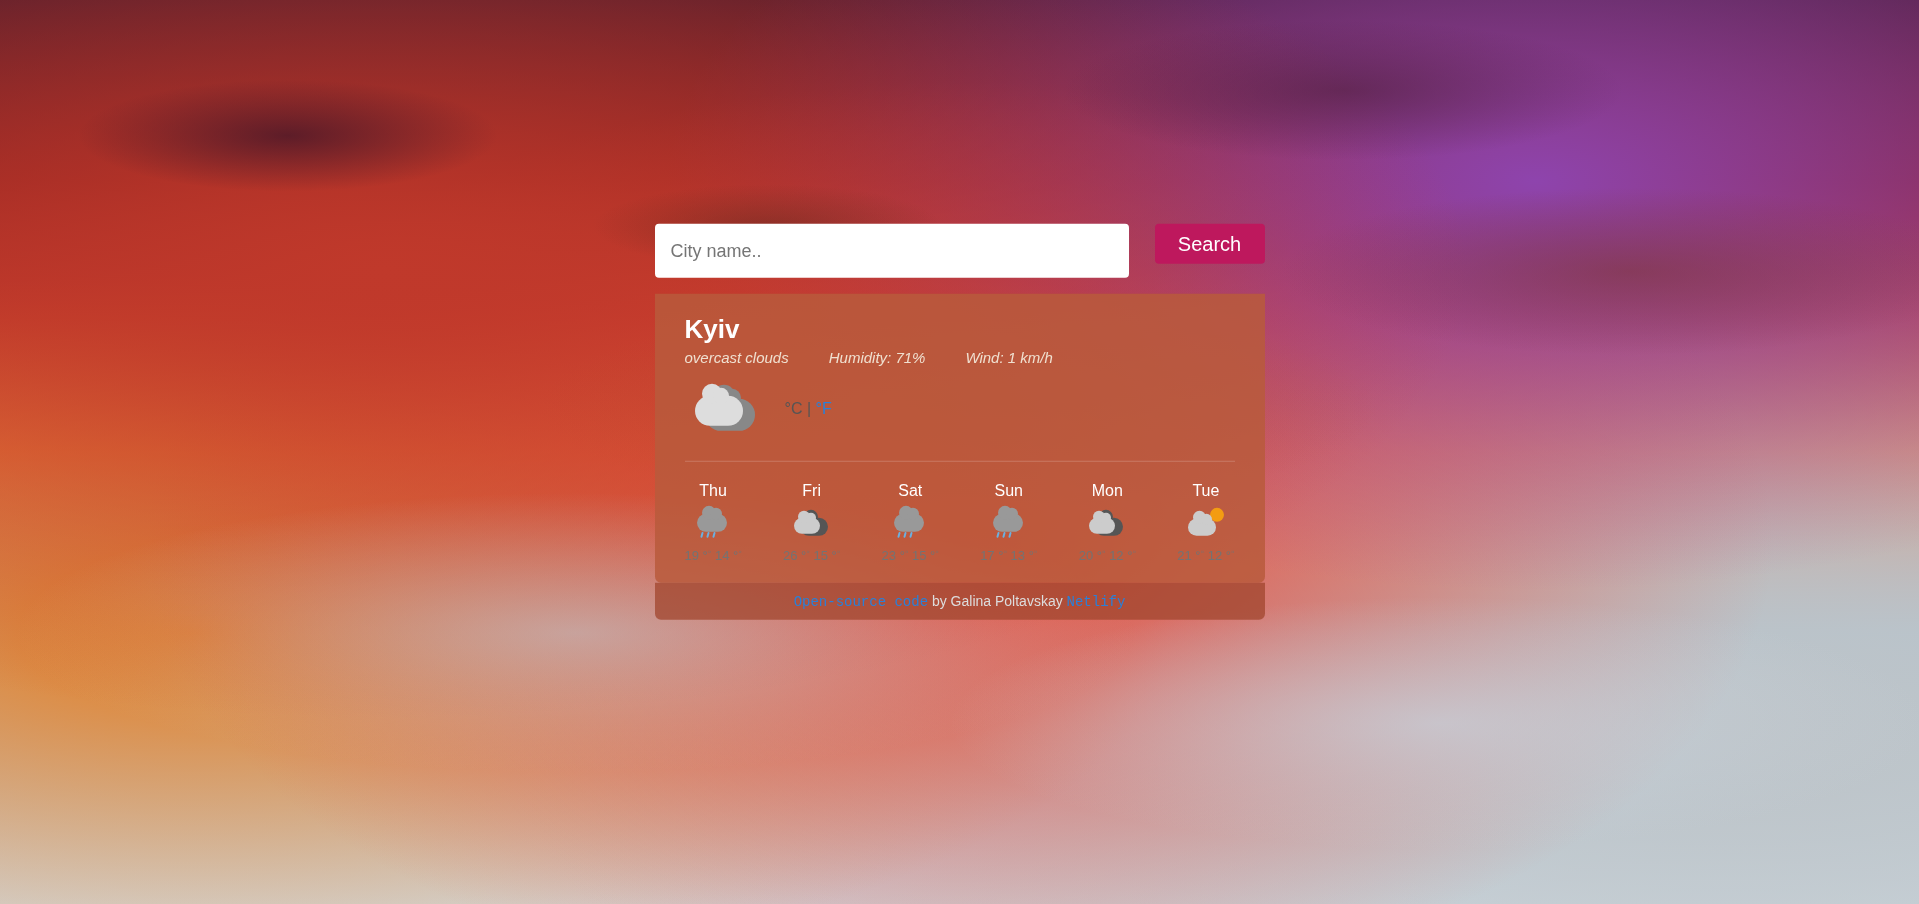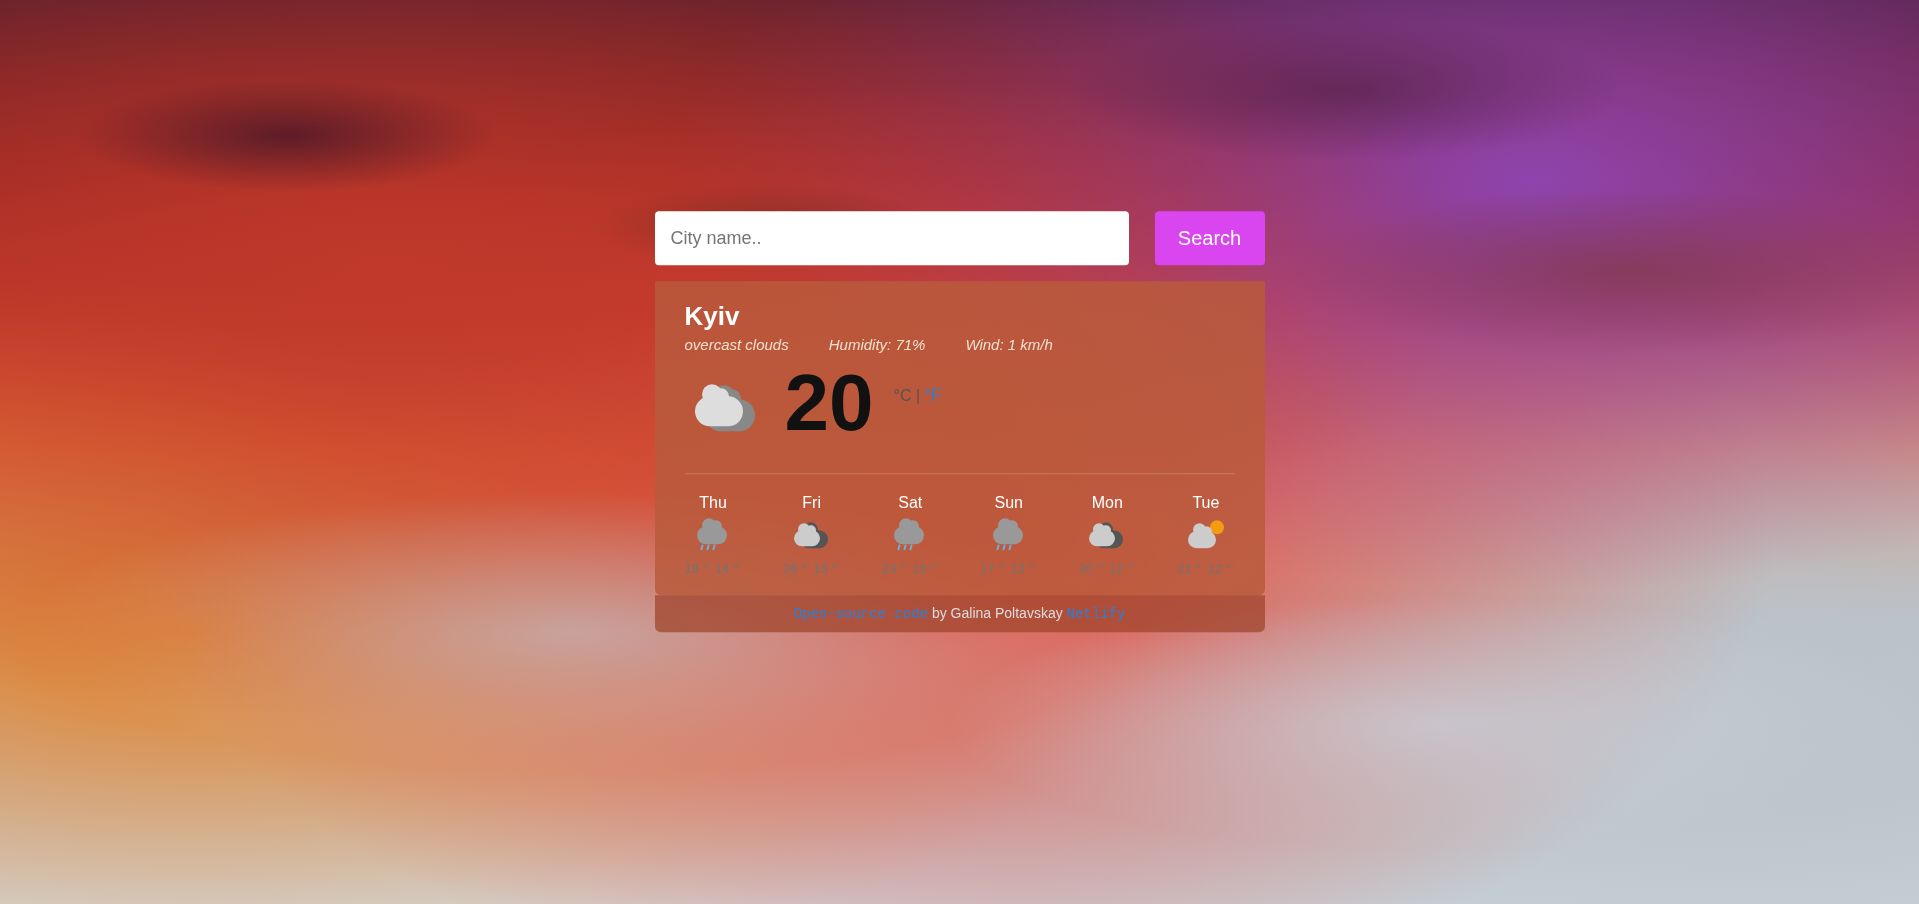--- a/index.html
+++ b/index.html
@@ -63,22 +63,22 @@
       border-radius: 4px;
       padding: 0 16px;
       font-size: 18px;
       color: #999;
       outline: none;
       background: #fff;
     }
 
     .search-btn {
       width: 110px;
-      height: 54px;
-      background: #d946ef;
+      height: 40px;
+      background: #be185d;
       color: #fff;
       border: none;
       border-radius: 4px;
       font-size: 20px;
       cursor: pointer;
       font-weight: 500;
     }
 
     .weather-card {
       background: rgba(185, 90, 60, 0.85);
@@ -410,21 +410,20 @@
       <span>overcast clouds</span>
       <span>Humidity: 71%</span>
       <span>Wind: 1 km/h</span>
     </div>
 
     <div class="main-temp-row">
       <div class="cloud-icon-main">
         <div class="cloud-main-back"></div>
         <div class="cloud-main-front"></div>
       </div>
-      <div class="temp-display">20</div>
       <div class="temp-units">
         <span>°C</span>
         <span> | </span>
         <a href="#">°F</a>
       </div>
     </div>
 
     <div class="forecast-row">
 
       <div class="forecast-day">

